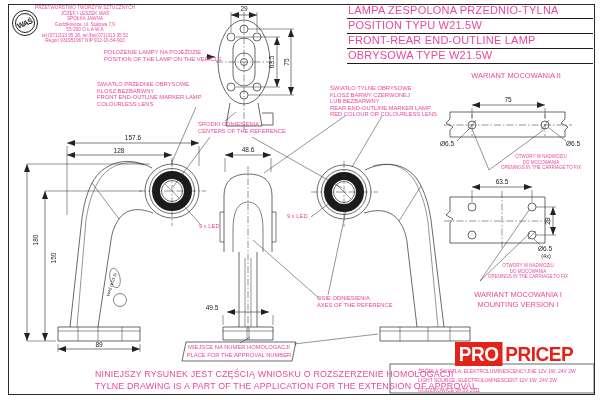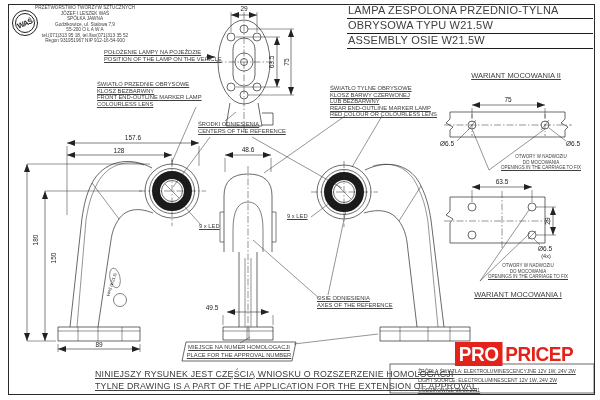--- a/index.html
+++ b/index.html
@@ -1,21 +1,21 @@
 <!DOCTYPE html>
 <html><head>
 <meta charset="utf-8">
 <style>
   html,body{margin:0;padding:0;background:#fff;}
   #page{position:relative;width:600px;height:400px;background:#fff;overflow:hidden;
         font-family:"Liberation Sans",sans-serif;color:#1c1c1c;}
   #frame{position:absolute;left:8px;top:4px;width:585px;height:389px;border:1px solid #2a2a2a;}
   svg{position:absolute;left:0;top:0;z-index:1;}
-  .t{position:absolute;white-space:nowrap;z-index:2;color:#404040;}
-  .u{text-decoration:underline;text-underline-offset:1px;text-decoration-thickness:0.6px;}
+  .t{position:absolute;white-space:nowrap;z-index:2;color:#ec4899;}
+  .u{text-underline-offset:1px;text-decoration-thickness:0.6px;}
   .ctr{text-align:center;}
   
   .company{left:30px;top:5px;width:110px;font-size:4.7px;line-height:5.5px;text-align:center;}
   .waslogo{position:absolute;left:12px;top:10px;width:24px;height:24px;border:1.6px solid #222;
            border-radius:50%;z-index:2;display:flex;align-items:center;justify-content:center;}
   .waslogo .inner{width:18px;height:18px;border:0.8px solid #222;border-radius:50%;
            display:flex;align-items:center;justify-content:center;}
   .waslogo .wtxt{font-size:7.5px;font-weight:bold;transform:rotate(-22deg);letter-spacing:-0.5px;}
   
   .titleblock{left:347px;top:5px;width:246px;}
@@ -233,22 +233,23 @@
     <div>JÓZEF I LESZEK WAŚ</div>
     <div>SPÓŁKA JAWNA</div>
     <div>Godzikowice, ul. Stalowa 7,9</div>
     <div>55-200  O Ł A W A</div>
     <div>tel.(071)313 95 18, tel./fax(071)313 35 52</div>
     <div>Regon 931951967 NIP 912-16-54-900</div>
   </div>
 
   <div class="t titleblock">
     <div class="line">LAMPA ZESPOLONA PRZEDNIO-TYLNA</div>
-    <div class="line">OBRYSOWA TYPU W21.5W</div>
-    <div class="line">ASSEMBLY OSIE W21.5W</div>
+    <div class="line">POSITION TYPU W21.5W</div>
+    <div class="line">FRONT-REAR END-OUTLINE LAMP</div>
+    <div class="line">OBRYSOWA TYPE W21.5W</div>
   </div>
 
   <div class="t lab2" style="left:104px;top:49px;">
     <div class="u">POŁOŻENIE LAMPY NA POJEŹDZIE</div>
     <div class="u">POSITION OF THE LAMP ON THE VEHICLE</div>
   </div>
 
   <div class="t lab" style="left:97px;top:81px;">
     <div class="u">ŚWIATŁO PRZEDNIE OBRYSOWE</div>
     <div class="u">KLOSZ BEZBARWNY</div>
@@ -291,20 +292,21 @@
     <div class="u">OPENINGS IN THE CARRIAGE TO FIX</div>
   </div>
 
   <div class="t mnote" style="left:482px;top:263px;width:92px;">
     <div>OTWORY W NADWOZIU</div>
     <div>DO MOCOWANIA</div>
     <div class="u">OPENINGS IN THE CARRIAGE TO FIX</div>
   </div>
   <div class="t mhead" style="left:448px;top:290px;width:140px;">
     <div class="u">WARIANT MOCOWANIA I</div>
+    <div class="u">MOUNTING VERSION I</div>
   </div>
 
   <div class="t bottomnote">
     <div class="u">NINIEJSZY RYSUNEK JEST CZĘŚCIĄ WNIOSKU O  ROZSZERZENIE  HOMOLOGACJI</div>
     <div class="u">TYLNE DRAWING IS A PART OF THE APPLICATION FOR THE EXTENSION OF APPROVAL</div>
   </div>
 
   <div class="t footerlines">
     <div class="u">ŹRÓDŁA ŚWIATŁA: ELEKTROLUMINESCENCYJNE  12V  1W, 24V  2W</div>
     <div class="u">LIGHT SOURCE: ELECTROLUMINESCENT  12V  1W, 24V  2W</div>

